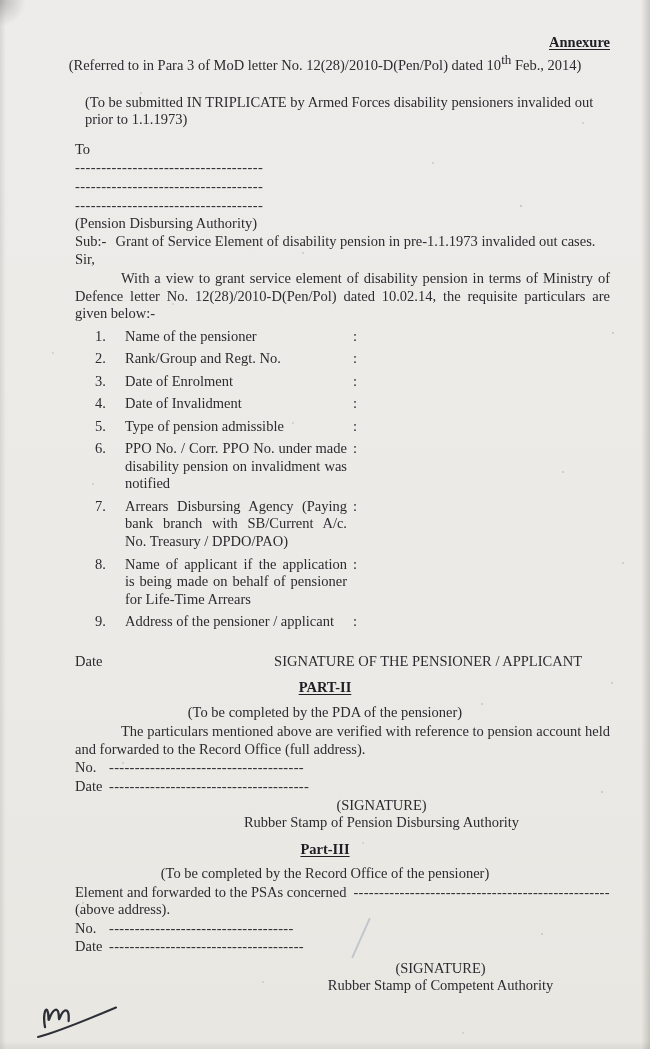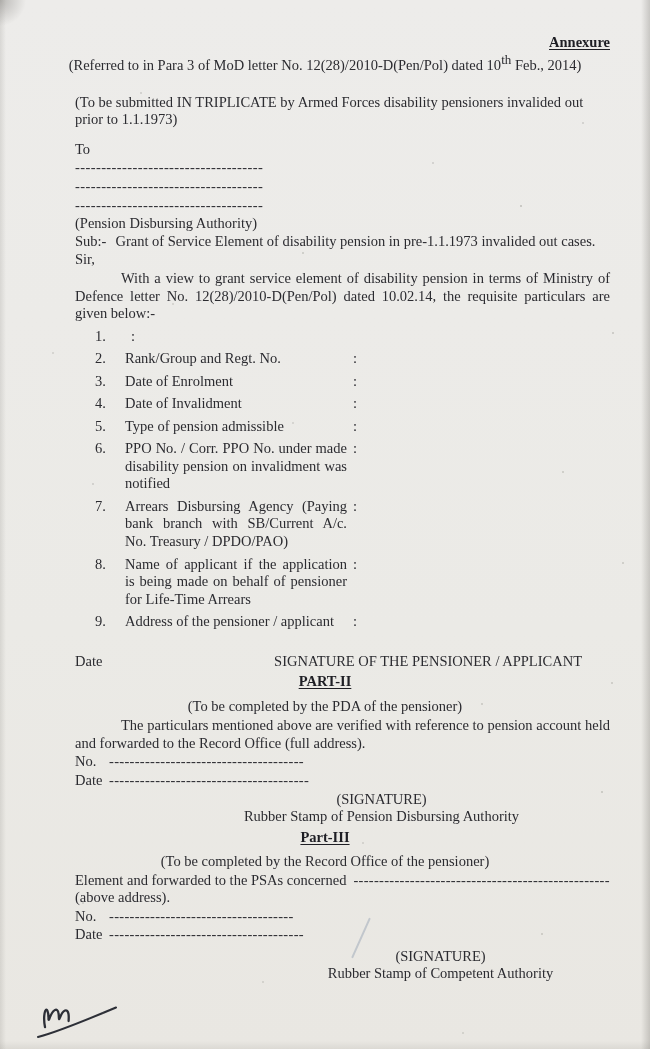--- a/index.html
+++ b/index.html
@@ -21,34 +21,34 @@
   .content { padding: 34px 40px 0 75px; }
 
   .bold-underline {
     font-weight: bold; color: #1e1e24;
     text-decoration: underline;
     text-decoration-thickness: 1.4px;
     text-underline-offset: 2px;
   }
   .annexure { text-align: right; }
   .center-block { text-align: center; margin-left: -35px; }
-  .submission { margin: 20px 0 12px 0; text-align: left; }
+  .submission { margin: 20px 0 12px 10px; text-align: left; }
   .dash-line { line-height: 19px; letter-spacing: 0.4px; color: #2e2e33; }
   .subject-row { display: flex; }
   .subject-label { flex: none; margin-right: 9px; }
   .intro, .para { margin: 2px 0 0 0; text-align: justify; text-indent: 46px; }
 
   .plist { margin-top: 5px; }
   .p-row { display: flex; padding-left: 20px; margin-bottom: 5px; }
   .p-no { flex: none; width: 30px; }
   .p-label { flex: none; width: 222px; text-align: justify; }
   .p-colon { flex: none; margin-left: 6px; }
 
   .sig-row { display: flex; justify-content: space-between; margin-top: 22px; padding-right: 28px; }
-  .part-title { margin-top: 3px; }
+  .part-title { margin-top: 9px; }
   .part-sub { margin-top: 7px; }
 
   .nd-row { display: flex; margin-top: 1px; }
   .nd-label { flex: none; width: 34px; }
   .nd-dashes { letter-spacing: 0.3px; color: #2e2e33; }
 
   .verified-row { display: flex; margin-top: 1px; }
   .verified-row .dash-fill {
     flex: 1; overflow: hidden; white-space: nowrap;
     margin-left: 7px; letter-spacing: 0.3px; color: #2e2e33;
@@ -111,20 +111,21 @@
       <span>Grant of Service Element of disability pension in pre-1.1.1973 invalided out cases.</span>
     </div>
 
     <div>Sir,</div>
 
     <div class="intro">With a view to grant service element of disability pension in terms of Ministry of Defence letter No. 12(28)/2010-D(Pen/Pol) dated 10.02.14, the requisite particulars are given below:-</div>
 
     <div class="plist">
       <div class="p-row">
         <span class="p-no">1.</span>
+        <span class="p-label">Name of the pensioner</span>
         <span class="p-colon">:</span>
       </div>
       <div class="p-row">
         <span class="p-no">2.</span>
         <span class="p-label">Rank/Group and Regt. No.</span>
         <span class="p-colon">:</span>
       </div>
       <div class="p-row">
         <span class="p-no">3.</span>
         <span class="p-label">Date of Enrolment</span>

